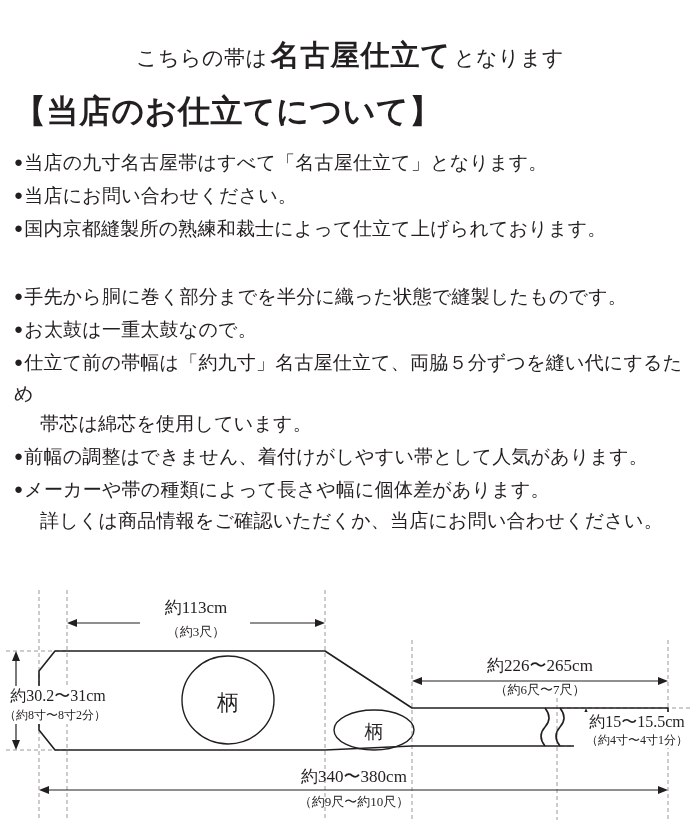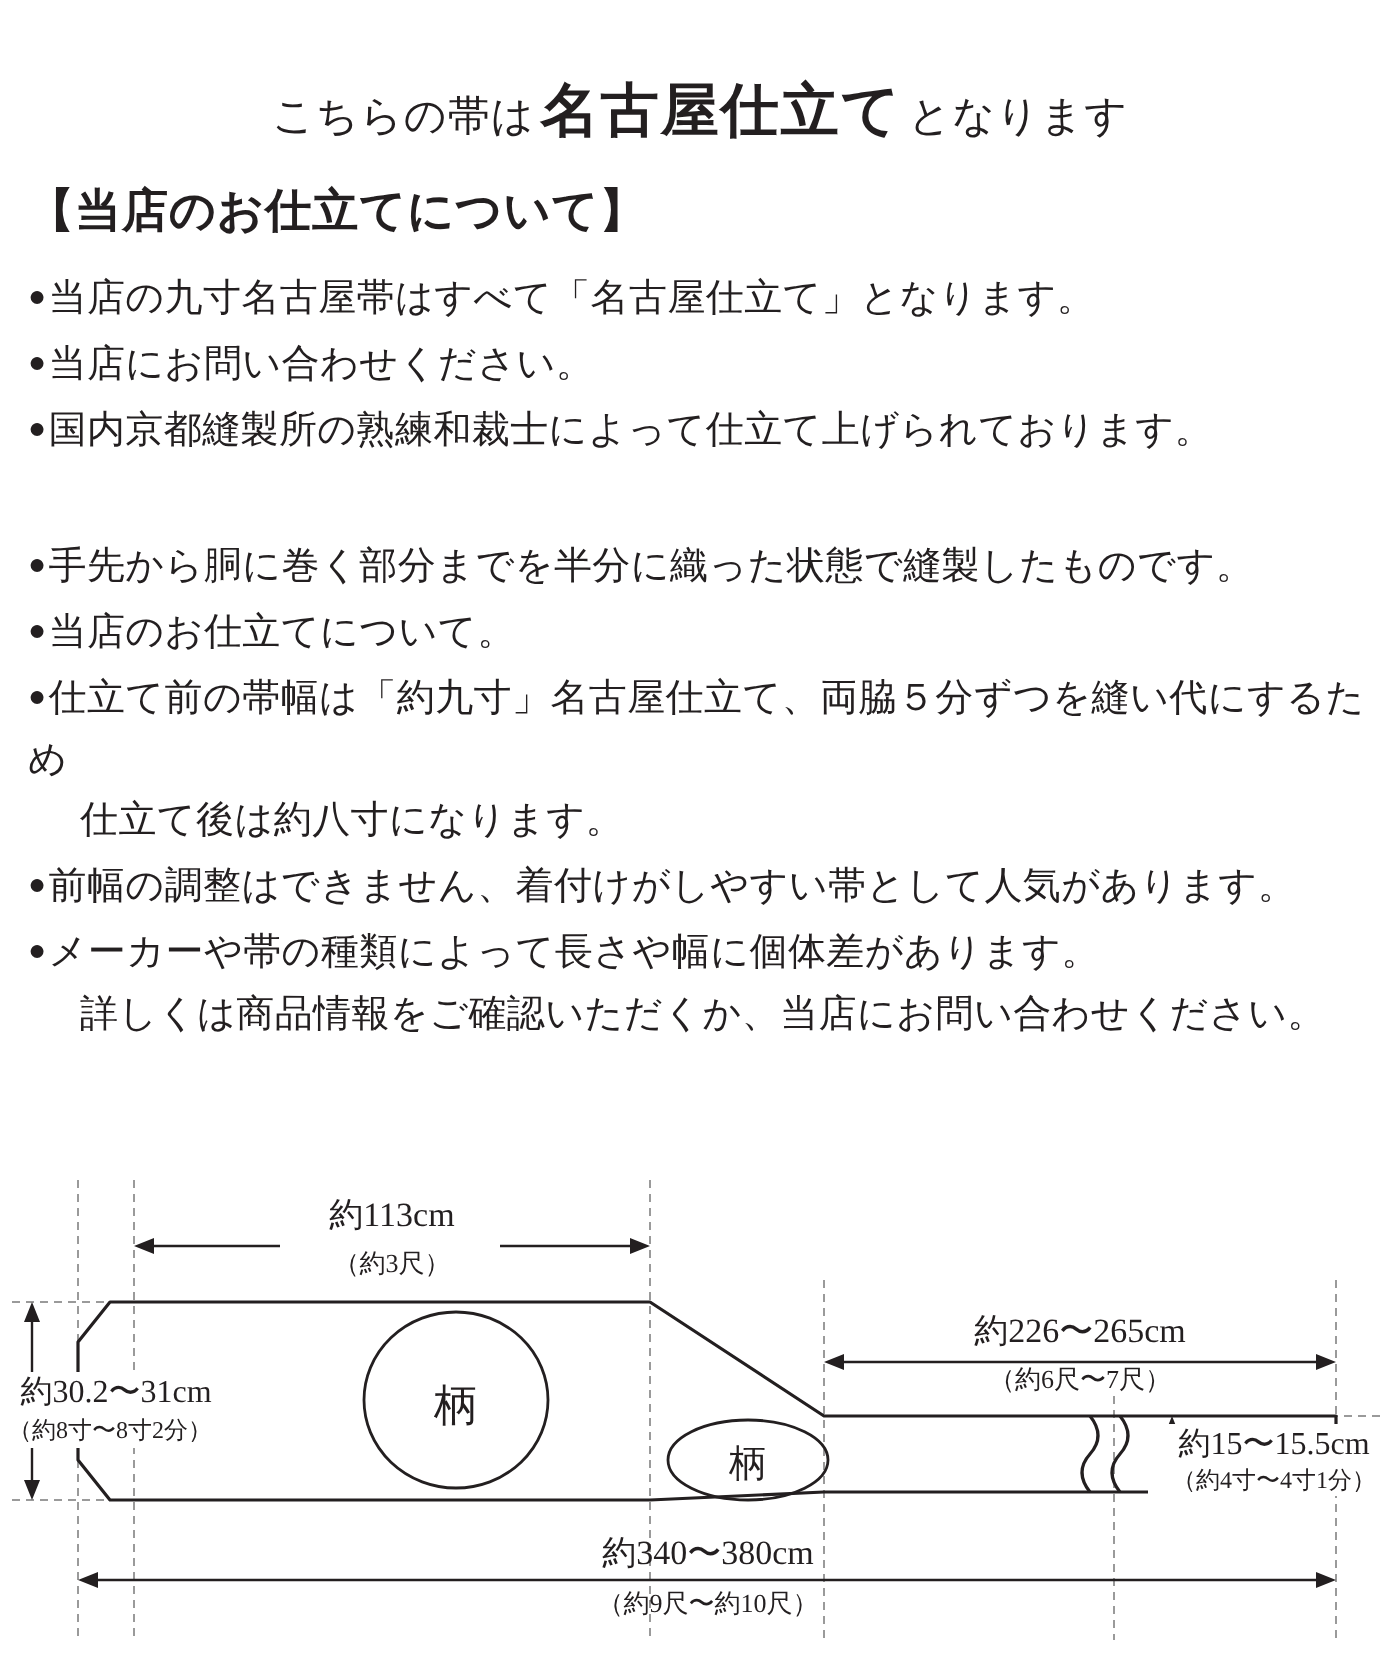--- a/index.html
+++ b/index.html
@@ -43,21 +43,21 @@
   .header .small2 {
     font-size: 21px;
     letter-spacing: 0.5px;
   }
 
   
   .section {
     padding: 0 14px;
   }
   .sec-title {
-    font-size: 23px;
+    font-size: 32px;
     font-weight: bold;
     letter-spacing: 0.5px;
     margin: 0 0 14px 0;
     font-family: Liberation Mono, monospace;
   }
   #section-shop { margin-top: 34px; }
   #section-nagoya { margin-top: 38px; }
 
   .bullet-list {
     list-style: none;
@@ -114,22 +114,22 @@
     <ul class="bullet-list">
       <li><span class="dot">●</span><span>当店の九寸名古屋帯はすべて「名古屋仕立て」となります。</span></li>
       <li><span class="dot">●</span><span>当店にお問い合わせください。</span></li>
       <li><span class="dot">●</span><span>国内京都縫製所の熟練和裁士によって仕立て上げられております。</span></li>
     </ul>
   </div>
 
   <div class="section" id="section-nagoya">
     <ul class="bullet-list">
       <li><span class="dot">●</span><span>手先から胴に巻く部分までを半分に織った状態で縫製したものです。</span></li>
-      <li><span class="dot">●</span><span>当店のお仕立てについて。</span></li>
-      <li><span class="dot">●</span><span>仕立て前の帯幅は「約九寸」名古屋仕立て、両脇５分ずつを縫い代にするため</span><span class="sub-line">仕立て後は約八寸になります。</span></li>
+      <li><span class="dot">●</span><span>お太鼓は一重太鼓なので。</span></li>
+      <li><span class="dot">●</span><span>仕立て前の帯幅は「約九寸」名古屋仕立て、両脇５分ずつを縫い代にするため</span><span class="sub-line">帯芯は綿芯を使用しています。</span></li>
       <li><span class="dot">●</span><span>前幅の調整はできません、着付けがしやすい帯として人気があります。</span></li>
       <li><span class="dot">●</span><span>メーカーや帯の種類によって長さや幅に個体差があります。</span><span class="sub-line">詳しくは商品情報をご確認いただくか、当店にお問い合わせください。</span></li>
     </ul>
   </div>
 
   <div class="diagram-wrap">
     <svg width="700" height="272" viewBox="0 0 700 272" xmlns="http://www.w3.org/2000/svg">
 
       <g stroke="#9a9a9a" stroke-width="1" stroke-dasharray="4,3" fill="none">
         <line x1="39" y1="22" x2="39" y2="252"></line>

